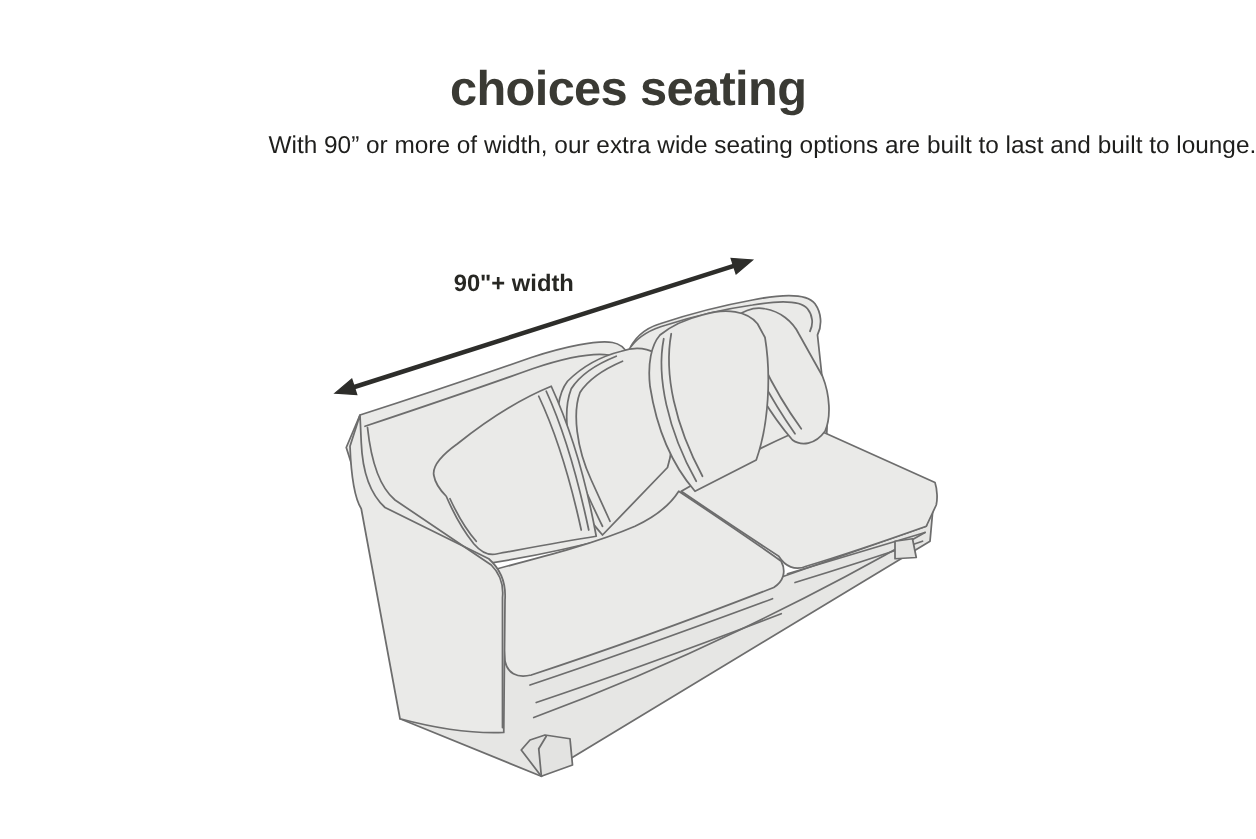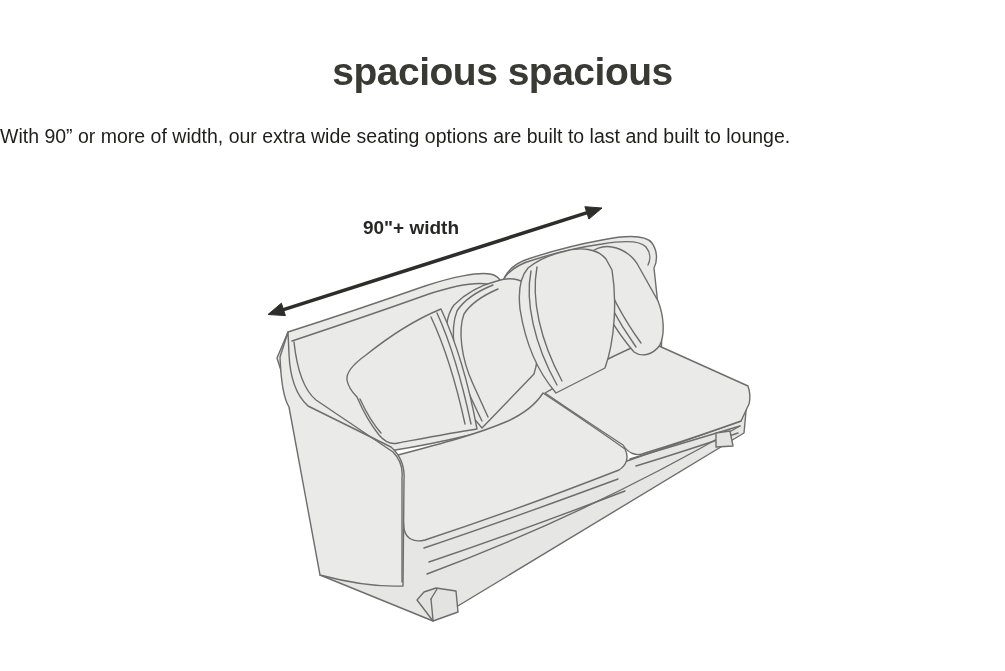--- a/index.html
+++ b/index.html
@@ -21,24 +21,24 @@
     left: 0;
     width: 100%;
     text-align: center;
     font-size: 39px;
     font-weight: bold;
     letter-spacing: -0.5px;
     color: #3a3a34;
   }
   .page-desc {
     position: absolute;
-    top: 123px;
+    top: 103px;
     left: 0;
     width: 100%;
-    text-align: left;
+    text-align: right;
     font-size: 19.5px;
     line-height: 27px;
     color: #1e1e1c;
   }
   .figure {
     position: absolute;
     inset: 0;
   }
   .figure svg {
     position: absolute;
@@ -54,21 +54,21 @@
     font-size: 19px;
     font-weight: bold;
     color: #272723;
   }
 </style>
 </head>
 <body>
 
 <div class="stage">
 
-  <div class="page-title">spacious spacious</div>
+  <div class="page-title">choices seating</div>
 
   <div class="page-desc">
     <div>With 90” or more of width, our extra wide seating options are built to last and built to lounge.</div>
   </div>
 
   <div class="figure">
     <svg width="1005" height="671" viewBox="0 0 1005 671">
       <g stroke="#6d6d6d" stroke-width="1.4" fill="#eaeae8" stroke-linejoin="round" stroke-linecap="round">
 
         <g>

